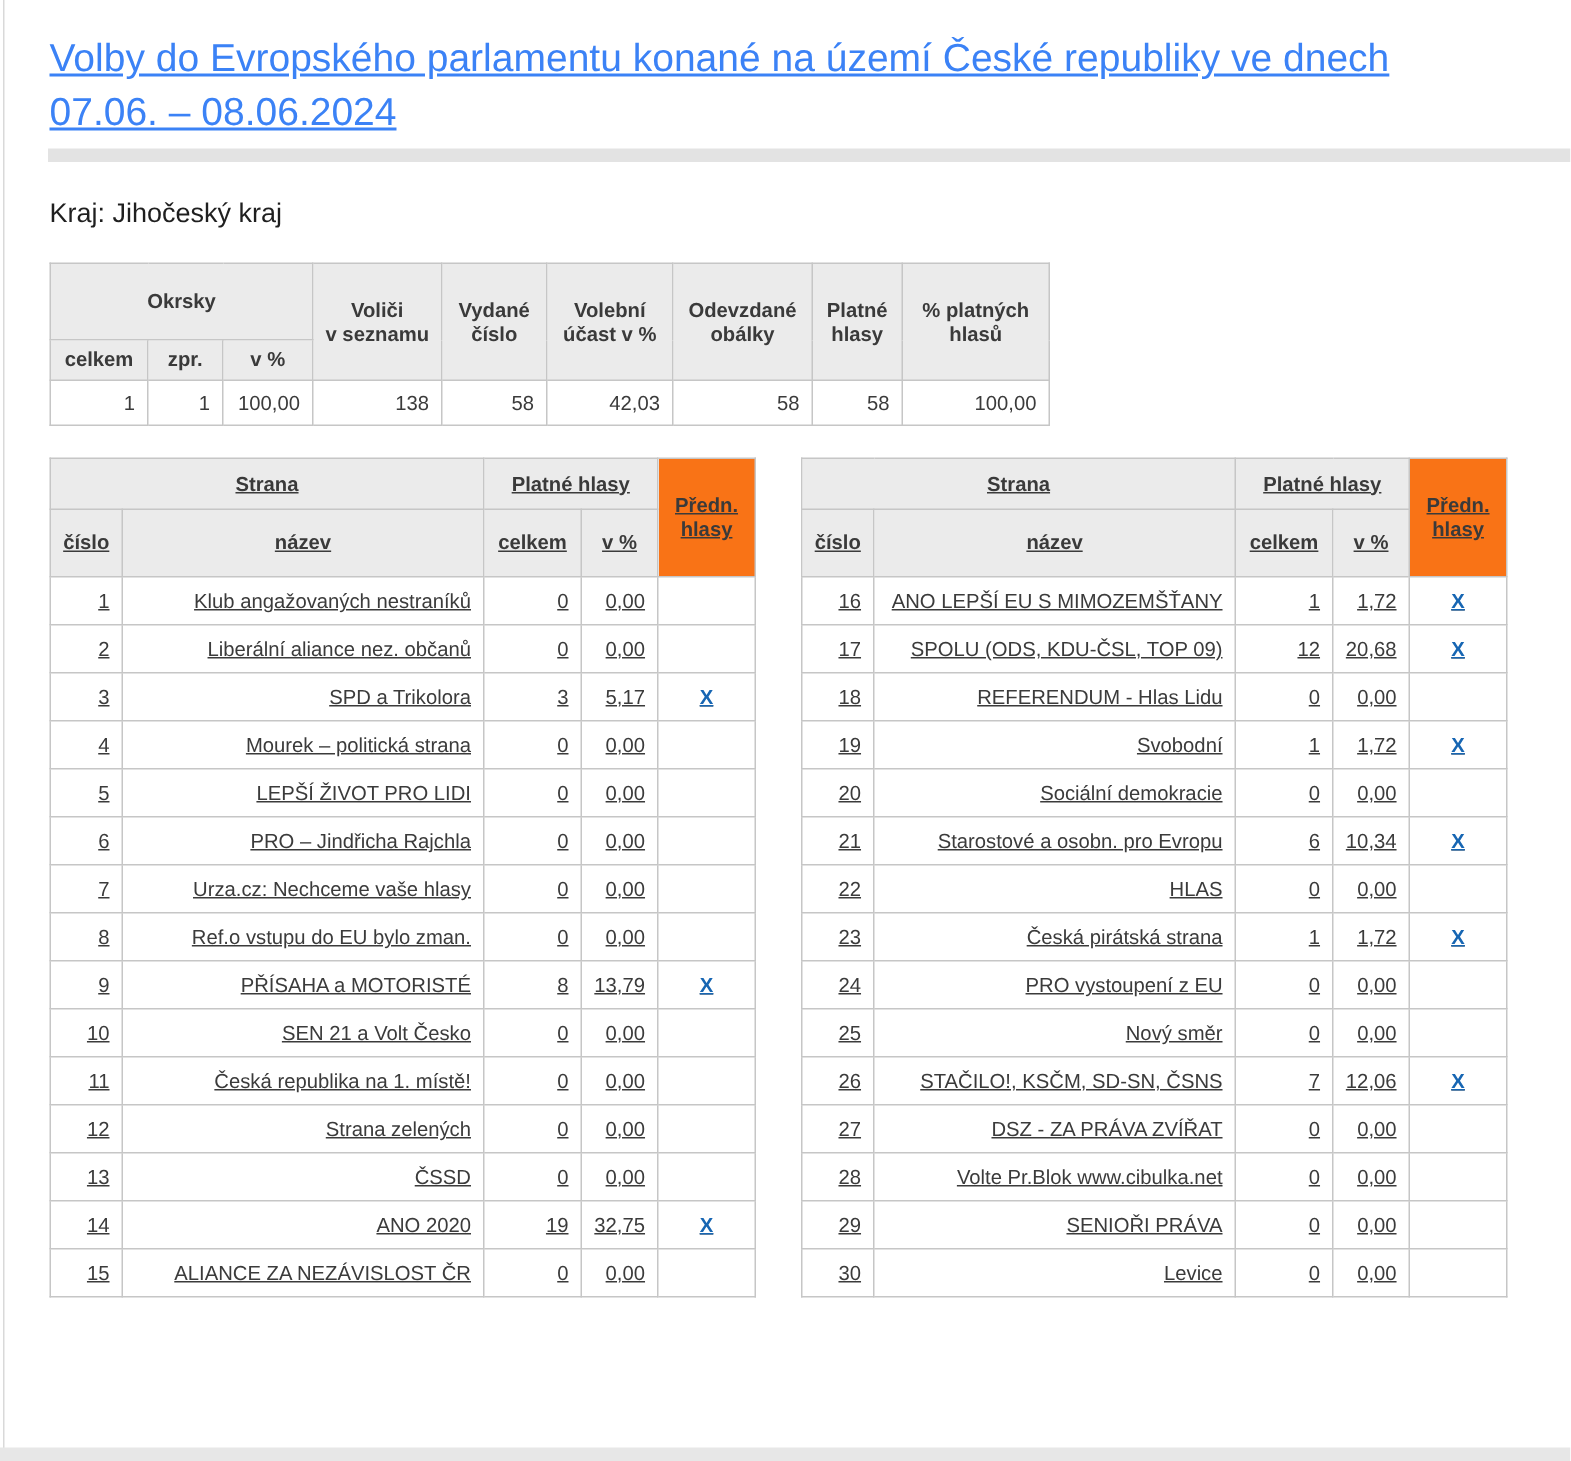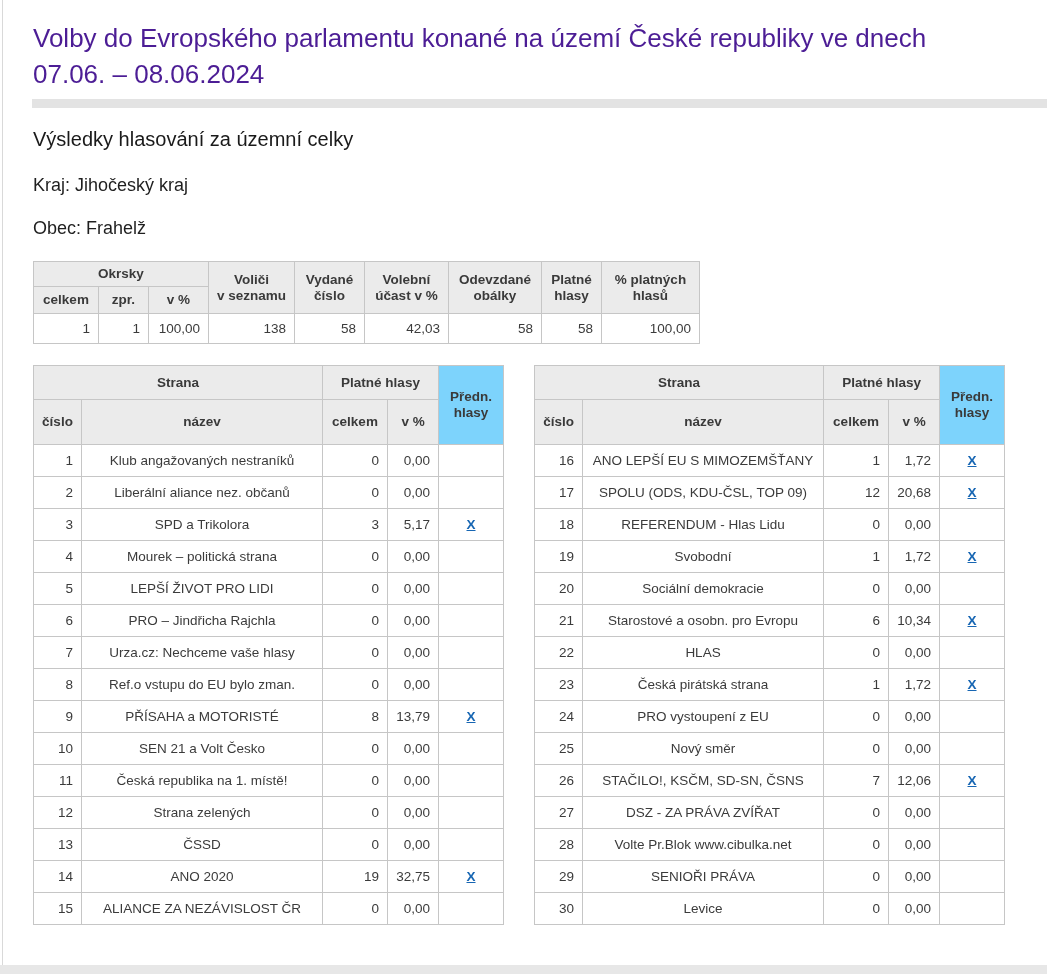--- a/index.html
+++ b/index.html
@@ -22,23 +22,24 @@
   }
   .bottom-strip {
     position:absolute; left:0; right:0; bottom:0; height:9px;
     background:#e7e7e7;
   }
   .content { padding-left:33px; padding-top:20px; }
 
   h1.title {
     margin:0; max-width:1000px;
     font-size:26px; line-height:36px; font-weight:400;
-    color:#4c1d95;
+    color:#3b82f6;
     white-space:pre-line;
     letter-spacing:0;
+    text-decoration:underline;
   }
   .title-divider {
     margin-left:-1px; margin-top:7px;
     width:1015px; height:9px;
     background:#e3e3e3;
   }
   h2.subtitle {
     margin:19px 0 0 0;
     font-size:20px; line-height:24px; font-weight:400;
     color:#1a1a1a;
@@ -50,54 +51,52 @@
 
   table { border-collapse:collapse; table-layout:fixed; font-size:13.5px; color:#3b3b3b; }
   th, td { border:1px solid #c6c6c6; overflow:hidden; }
   th {
     background:#ebebeb; font-weight:bold; color:#3a3a3a;
     text-align:center; vertical-align:middle;
     white-space:pre-line; padding:5px 4px; line-height:16px;
   }
   td { padding:7px 8px; background:#ffffff; vertical-align:middle; }
   td.num { text-align:right; }
-  td.name { text-align:center; padding-left:12px; }
+  td.name { text-align:right; padding-left:12px; }
   td.pref { text-align:center; }
 
   table.summary { margin-top:24px; width:666px; }
-  table.summary thead tr.grp th { padding:4px 4px; }
+  table.summary thead tr.grp th { padding:17px 4px; }
   table.summary tbody td { padding:7px 8px; }
 
-  .tables-row { display:flex; gap:30px; margin-top:21px; }
+  .tables-row { display:flex; gap:30px; margin-top:21px;text-decoration:underline; }
   table.party { width:470px; }
   table.party thead tr.r1 th { height:34px; }
   table.party thead tr.r2 th { height:45px;margin-left:23px; }
   table.party td { padding:8px 8px; height:32px; }
-  th.predn-h { background:#7dd3fc; }
+  th.predn-h { background:#f97316; }
 
   a.xlink {
     color:#1766b3; font-weight:bold; text-decoration:underline;
     font-size:13.5px;
   }
 </style>
 </head>
 <body>
 
 <div class="page">
   <div class="frame-line-left"></div>
 
   <div class="content">
     <h1 class="title">Volby do Evropského parlamentu konané na území České republiky ve dnech
 07.06. – 08.06.2024</h1>
     <div class="title-divider"></div>
 
-    <h2 class="subtitle">Výsledky hlasování za územní celky</h2>
 
     <p class="loc-line"><span>Kraj:</span> <span>Jihočeský kraj</span></p>
-    <p class="loc-line"><span>Obec:</span> <span>Frahelž</span></p>
 
     <table class="summary">
       <colgroup>
         <col style="width:65px">
           <col style="width:50px">
           <col style="width:60px">
         <col style="width:86px">
           <col style="width:70px">
           <col style="width:84px">
         <col style="width:93px">

